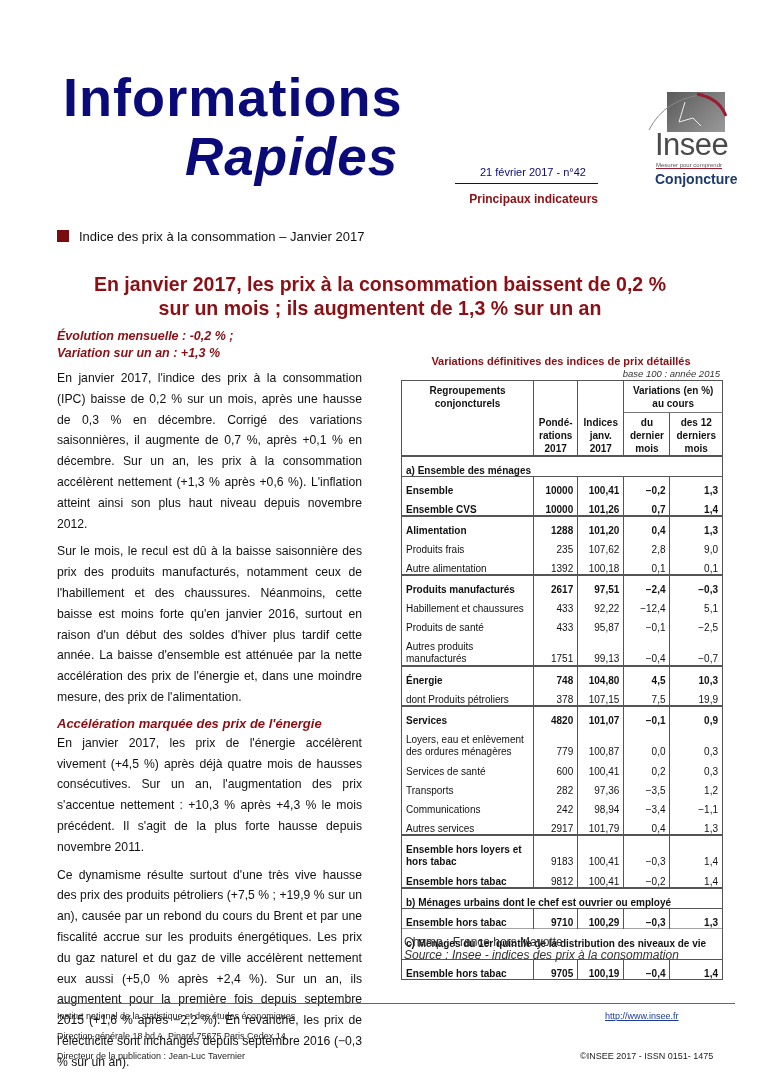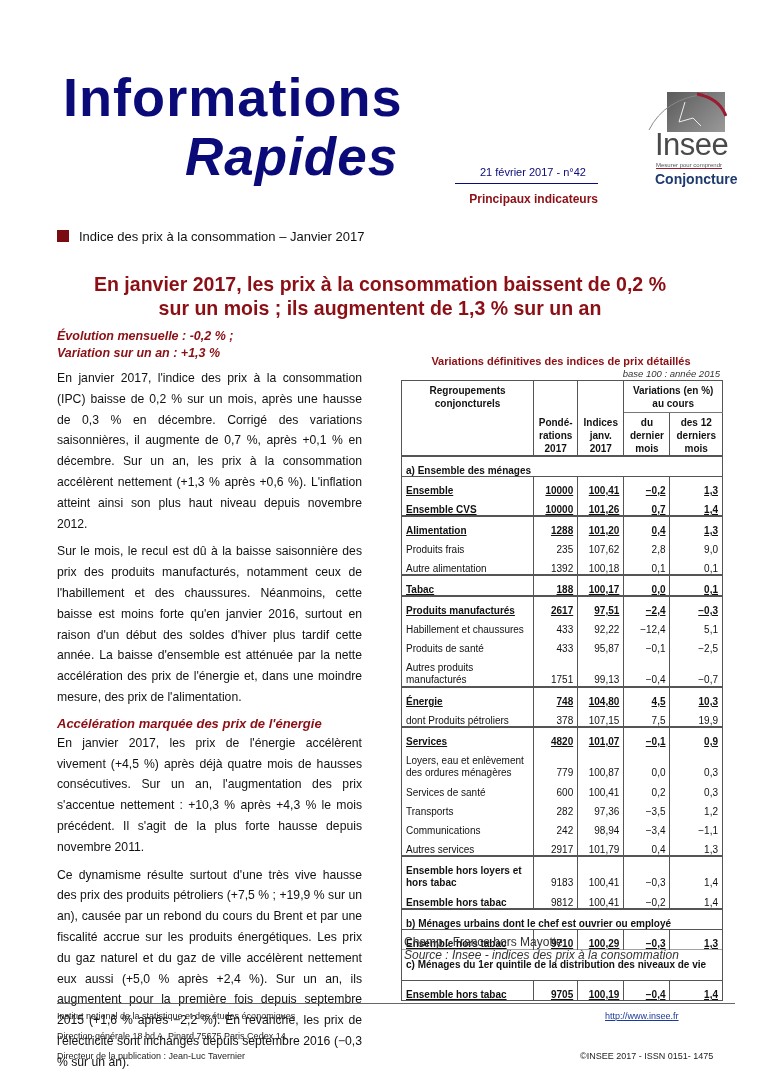--- a/index.html
+++ b/index.html
@@ -39,21 +39,21 @@
   .tbase { left:400px; top:368px; width:320px; text-align:right; font-size:9.5px; font-style:italic; color:#333; }
   table.ipc { position:absolute; left:401px; top:380px; width:322px; border-collapse:collapse; font-size:10px; color:#111; table-layout:fixed; }
   table.ipc td, table.ipc th { padding:0 4px; border-left:1px solid #555; border-right:1px solid #555; vertical-align:bottom; }
   table.ipc th { font-weight:bold; text-align:center; line-height:13px; vertical-align:top; }
   .hdr1 th { border-top:1px solid #555; padding-top:3px; }
   .hdr2 th { padding-bottom:3px; border-bottom:2px solid #555; }
   .var-top { border-bottom:1px solid #777 !important; }
   table.ipc td.num { text-align:right; }
   table.ipc tr.row td { height:19px; }
   table.ipc tr.row2 td { height:32px; line-height:12px; }
-  table.ipc tr.b td { font-weight:bold;text-decoration:underline; }
+  table.ipc tr.b td { font-weight:bold; }
   table.ipc tr.gbot td { border-bottom:2px solid #555; }
   table.ipc tr.sect td { height:19px; font-weight:bold; border-top:1px solid #555; border-bottom:1px solid #555; }
   table.ipc tr.sect2 td { height:30px; line-height:12px; font-weight:bold; border-top:1px solid #a3a3a3; border-bottom:1px solid #555; vertical-align:middle; }
   table.ipc tr.last td { border-bottom:1px solid #555; }
   .champ { left:404px; top:936px; font-size:12px; color:#333; line-height:13px; }
 
   
   .foot-line { left:57px; top:1003px; width:678px; height:1px; background:#666; }
   .foot { font-size:9px; color:#222; }
   .f1 { left:57px; top:1011px; }
@@ -159,27 +159,20 @@
         <td class="num">2,8</td>
         <td class="num">9,0</td>
       </tr>
       <tr class="row gbot">
         <td>Autre alimentation</td>
         <td class="num">1392</td>
         <td class="num">100,18</td>
         <td class="num">0,1</td>
         <td class="num">0,1</td>
       </tr>
-      <tr class="row b gbot">
-        <td>Tabac</td>
-        <td class="num">188</td>
-        <td class="num">100,17</td>
-        <td class="num">0,0</td>
-        <td class="num">0,1</td>
-      </tr>
       <tr class="row b">
         <td>Produits manufacturés</td>
         <td class="num">2617</td>
         <td class="num">97,51</td>
         <td class="num">−2,4</td>
         <td class="num">−0,3</td>
       </tr>
       <tr class="row">
         <td>Habillement et chaussures</td>
         <td class="num">433</td>

